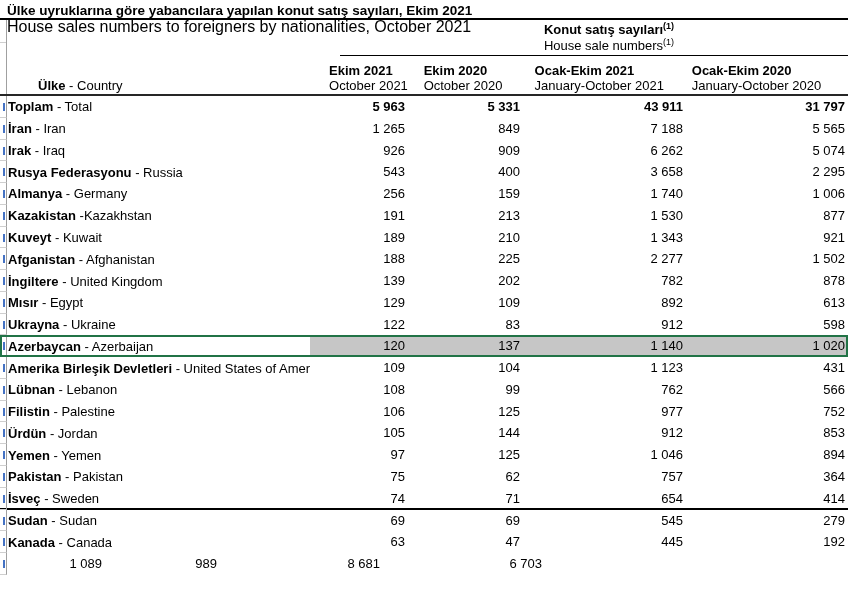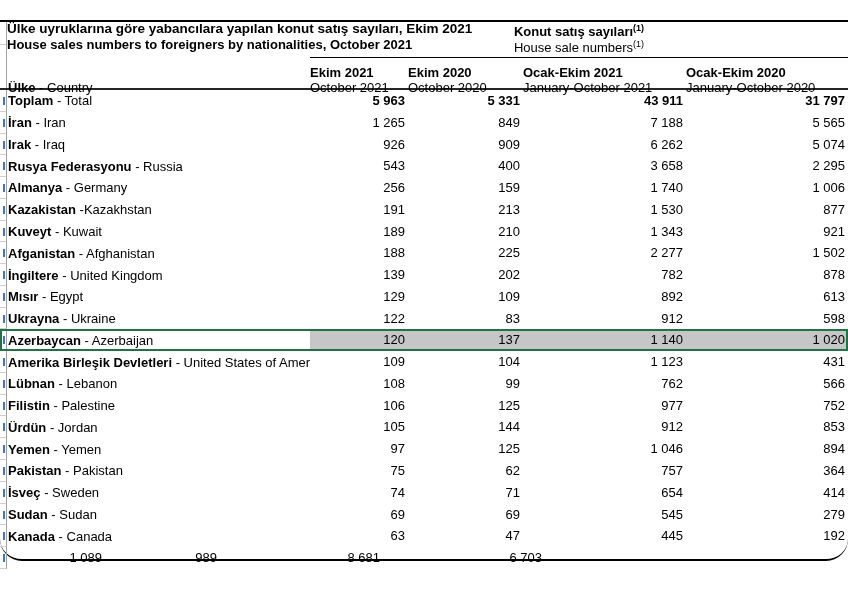--- a/index.html
+++ b/index.html
@@ -8,42 +8,42 @@
     --mark-blue:#4472c4;
     --grid:#cfcfcf;
     --gutter-line:#a0a0a0;
   }
   *{margin:0;padding:0;box-sizing:border-box;}
   html,body{width:848px;height:591px;overflow:hidden;background:#fff;
     font-family:"Liberation Sans","DejaVu Sans",sans-serif;color:#000;}
   .sheet{position:relative;width:848px;height:591px;}
 
   
-  .title-block{height:20px;border-bottom:2px solid #000;padding:20px 0 0 7px;}
+  .title-block{height:20px;border-bottom:2px solid #000;padding:2px 0 0 7px;}
   .title-tr{font-size:13.5px;font-weight:bold;line-height:17px;white-space:nowrap;}
-  .title-en{font-size:13px;line-height:16px;white-space:nowrap;font-weight:bold;}
+  .title-en{font-size:16px;line-height:16px;white-space:nowrap;}
 
   
-  .thead{position:relative;height:68px;border-bottom:2px solid #262626;}
+  .thead{position:relative;height:76px;border-bottom:2px solid #262626;padding-left:30px;}
   .thead .gutter-line{position:absolute;left:6px;top:0;bottom:0;width:0;border-left:1px solid var(--gutter-line);}
   .thead .gutter-stub{position:absolute;left:0;width:6px;top:22px;border-top:1px solid var(--grid);}
   .group-header{margin-left:310px;width:538px;height:36px;text-align:center;border-bottom:1px solid #000;padding-top:2px;}
   .group-tr{font-size:13px;font-weight:bold;line-height:16px;}
   .group-en{font-size:13px;line-height:16px;}
   sup{font-size:9px;line-height:0;}
   .col-headers{display:flex;height:38px;align-items:flex-end;padding-bottom:1px;}
   .ch{font-size:13px;line-height:15px;}
   .ch-country{width:310px;padding-left:8px;align-self:flex-end;}
   .ch-country .c-tr{font-weight:bold;text-align:center;}
   .ch-num{padding-right:3px;}
   .ch-num .l1{font-weight:bold;}
   .w0{width:98px;}.w1{width:115px;}.w2{width:163px;}.w3{width:162px;}
 
   
-  .tbody{height:471px;border-bottom:2px solid #000;border-radius:22px;}
+  .tbody{height:414px;border-bottom:2px solid #000;}
   .row{position:relative;display:flex;height:21.77px;align-items:center;font-size:13px;}
   .margin-cell{width:7px;align-self:stretch;border-right:1px solid var(--gutter-line);
     border-bottom:1px solid var(--grid);position:relative;}
   .mark{position:absolute;right:1px;top:7px;width:2px;height:8px;background:var(--mark-blue);}
   .cell{white-space:nowrap;overflow:hidden;}
   .country{width:303px;padding-left:1px;}
   .c-tr{font-weight:bold;}
   .c-sep,.ch-sep{white-space:pre;}
   .num{text-align:right;padding-right:3px;align-self:stretch;line-height:21.77px;}
   .row .n0{width:98px;}.row .n1{width:115px;}.row .n2{width:163px;}.row .n3{width:162px;}

